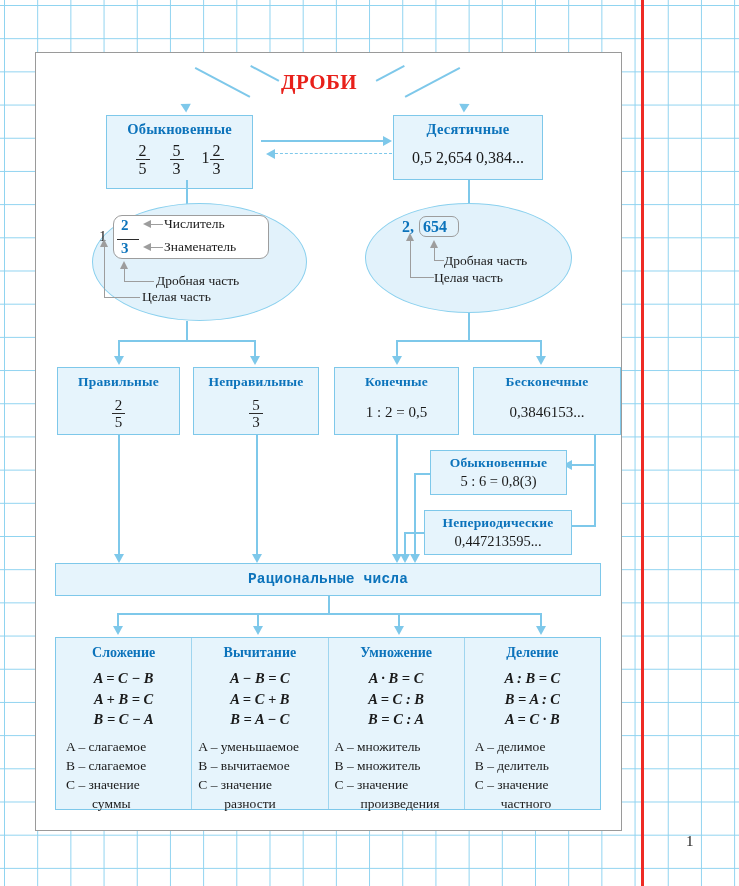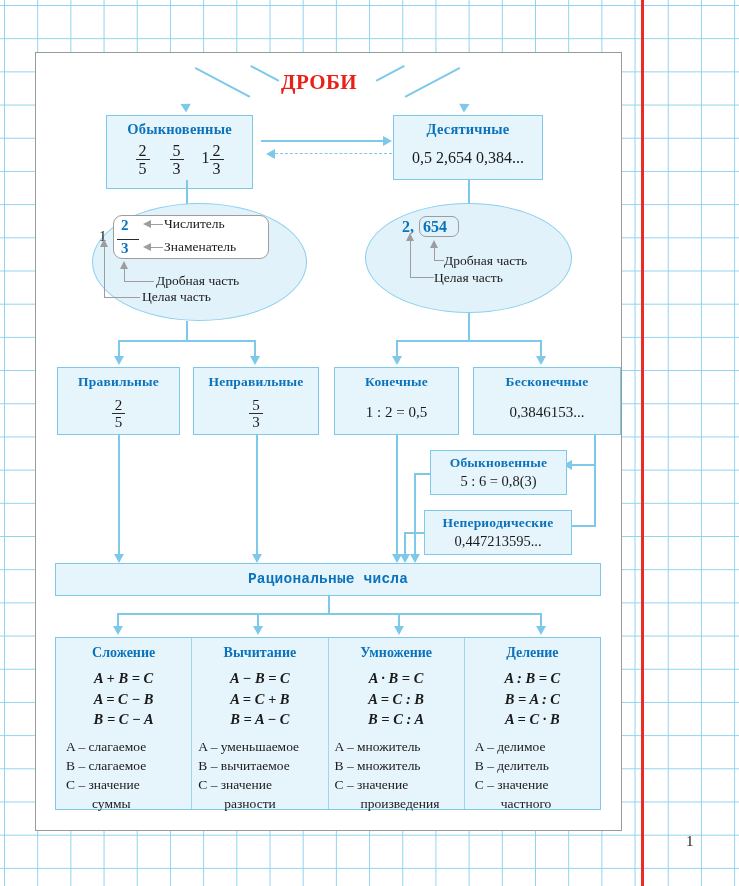--- a/index.html
+++ b/index.html
@@ -300,22 +300,22 @@
 <div class="ln v" style="left:398px;top:613px;height:14px"></div>
 <div class="arrow ar-down" style="left:394px;top:626px"></div>
 <div class="ln v" style="left:540px;top:613px;height:14px"></div>
 <div class="arrow ar-down" style="left:536px;top:626px"></div>
 
 <div id="ops" style="left:55px;top:637px;width:546px;height:173px">
 
   <div class="opcol">
     <div class="ttl">Сложение</div>
     <div class="forms">
+      <div class="vr">A = C − B</div>
       <div class="vr">A + B = C</div>
-      <div class="vr">A = C − B</div>
       <div class="vr">B = C − A</div>
     </div>
     <div class="defs">
       <div>A – слагаемое</div>
       <div>B – слагаемое</div>
       <div>C – значение</div>
       <div class="ind">суммы</div>
     </div>
   </div>
 

